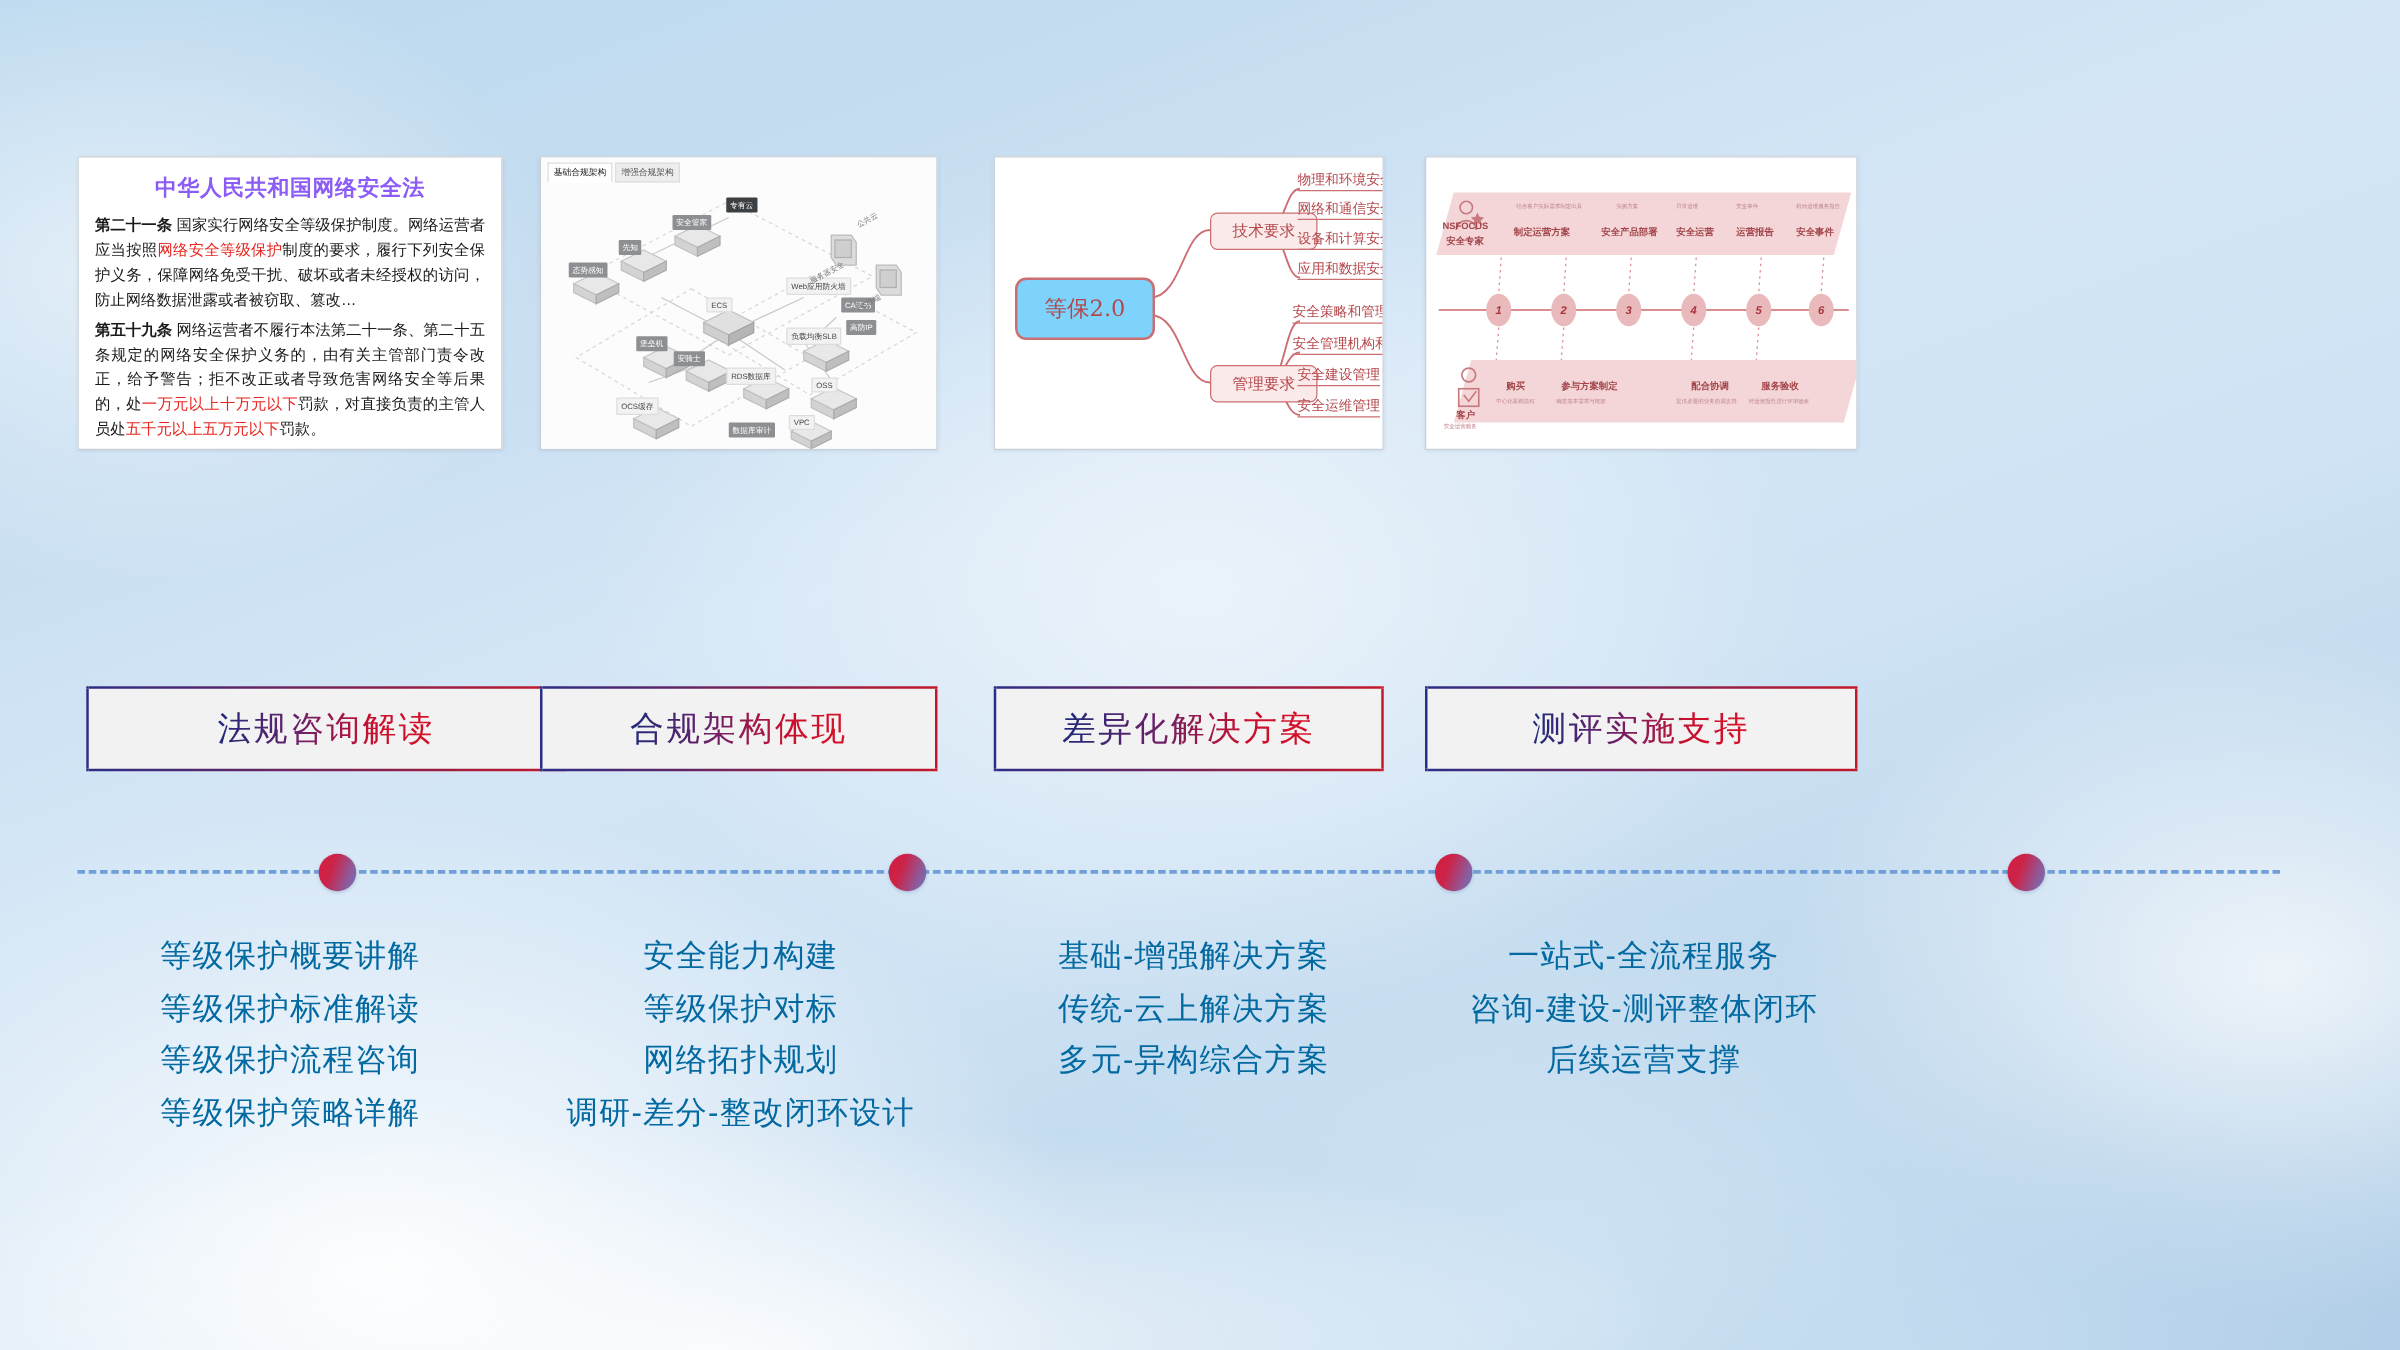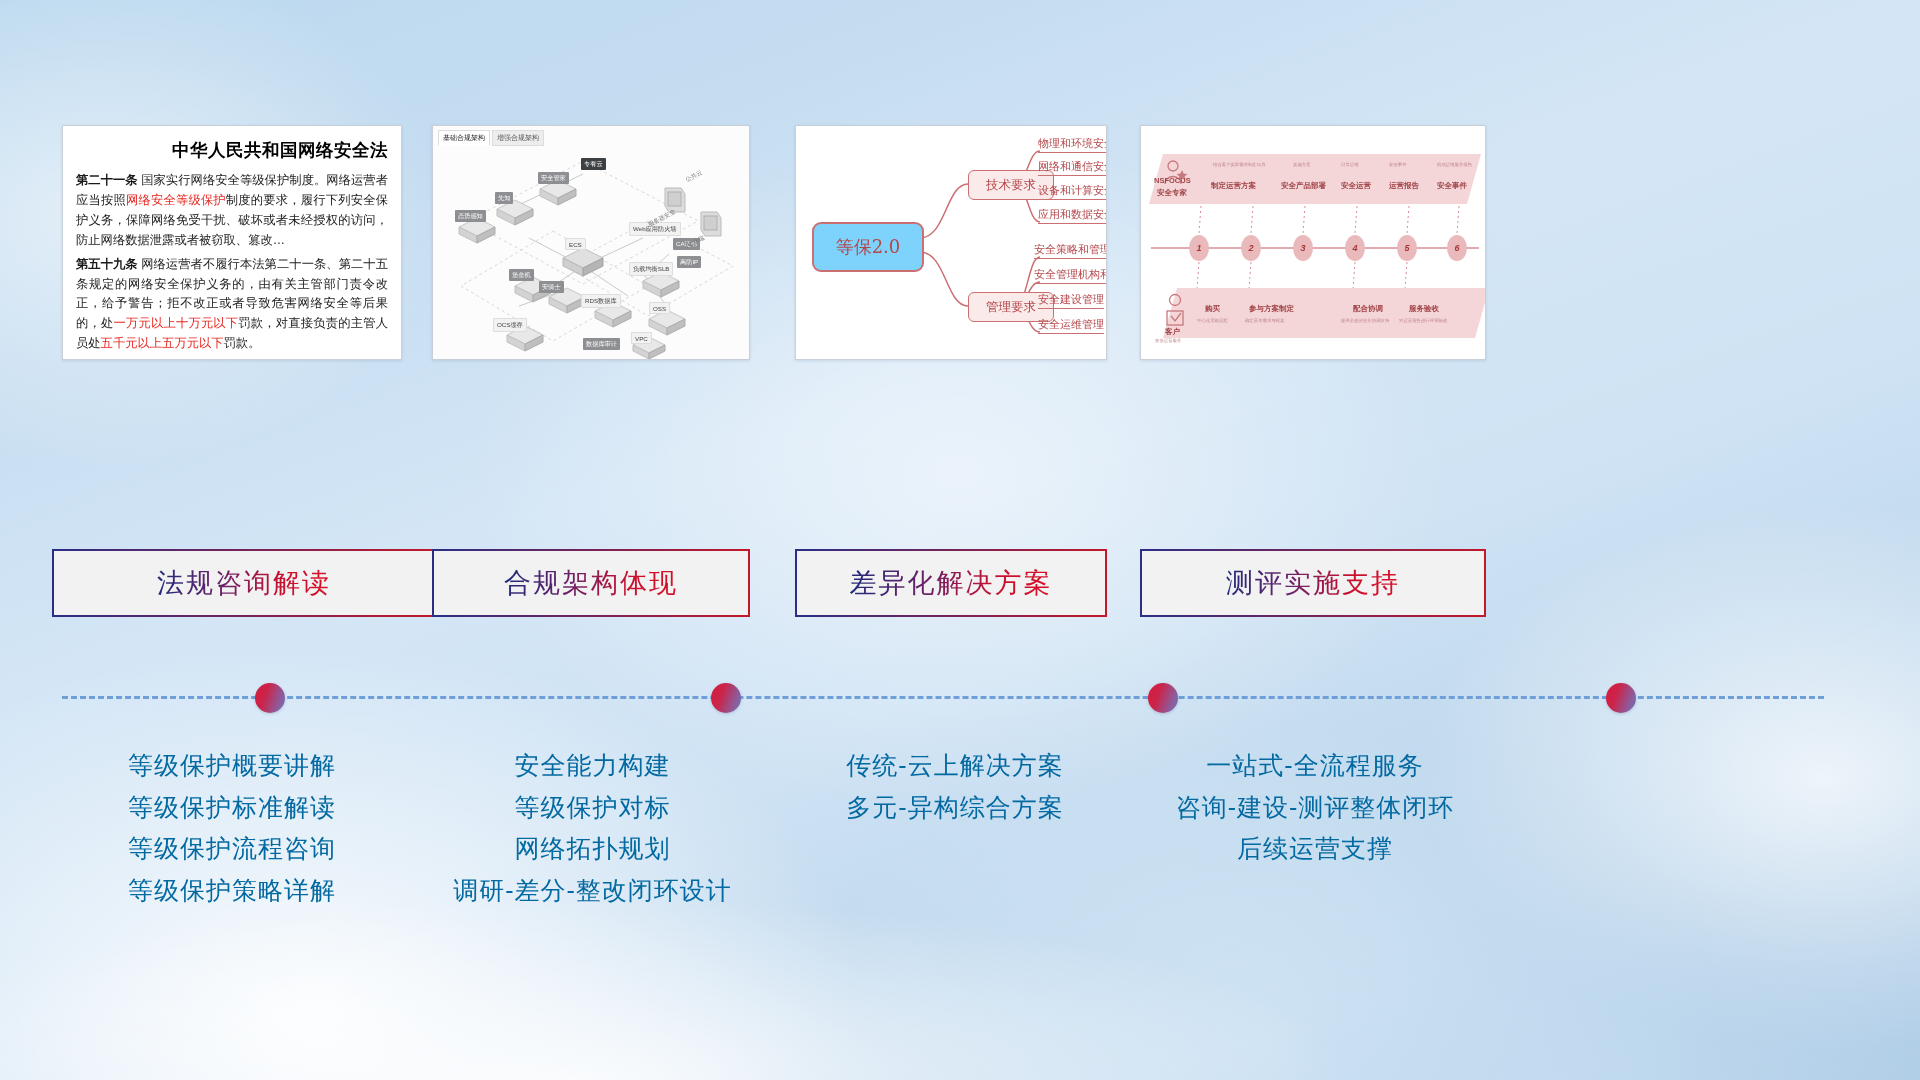--- a/index.html
+++ b/index.html
@@ -28,21 +28,21 @@
   .card{position:absolute;top:125px;height:235px;background:#fff;
         border:1px solid #c9cfd6;box-sizing:border-box;overflow:hidden;
         box-shadow:0 1px 3px rgba(40,70,110,.13);}
   .c1{left:62px;width:340px;}
   .c2{left:432px;width:318px;}
   .c3{left:795px;width:312px;}
   .c4{left:1140px;width:346px;}
 
   
   .law{padding:12px 13px 8px 13px;box-sizing:border-box;height:100%;}
-  .law-title{text-align:right;font-size:17.5px;font-weight:bold;color:#000000;
+  .law-title{text-align:center;font-size:17.5px;font-weight:bold;color:#8b5cf6;
              letter-spacing:.5px;margin-bottom:9px;}
   .law-p{font-size:12.3px;line-height:1.62;color:#1a1a1a;text-align:justify;margin:0 0 4px 0;}
   .law-p b{font-weight:bold;}
   .law-p .rd{color:#e8251f;}
   
   .arch{position:relative;width:100%;height:100%;background:#fcfcfc;}
   .arch-tabs{position:absolute;left:5px;top:4px;display:flex;gap:2px;}
   .arch-tabs span{font-size:7px;color:#555;background:#ededed;border:1px solid #ddd;
     padding:2px 4px;white-space:nowrap;}
   .arch-tabs span.on{background:#fff;color:#222;border-bottom-color:#fff;}
@@ -77,21 +77,21 @@
   
   .hdrs{position:absolute;left:0;top:0;width:1920px;height:0;}
   .hdr{position:absolute;top:549px;height:68px;background:#f2f2f2;box-sizing:border-box;
     display:flex;align-items:center;justify-content:center;
     border:2px solid transparent;
     border-image:linear-gradient(90deg,#2b2e86 0%,#c2182a 100%) 1;}
   .hdr-t{font-size:27px;font-weight:500;letter-spacing:2px;
     background:linear-gradient(90deg,#1e2a7a 0%,#6d2168 38%,#c8102e 72%,#d81028 100%);
     -webkit-background-clip:text;background-clip:text;color:transparent;
     -webkit-text-fill-color:transparent;}
-  .h1{left:52px;width:384px;}
+  .h1{left:69px;width:384px;}
   .h2{left:432px;width:318px;}
   .h3{left:795px;width:312px;}
   .h4{left:1140px;width:346px;}
   
   .tl{position:absolute;left:62px;top:696px;width:1762px;height:0;
     border-top:3px dashed #6f9fd8;}
   .dot{position:absolute;width:30px;height:30px;border-radius:50%;top:683px;
     background:linear-gradient(110deg,#d41d3f 0%,#cc2348 35%,#8b5d9e 78%,#6a74b5 100%);
     box-shadow:0 1px 3px rgba(60,80,130,.25);}
   .d1{left:255px;} .d2{left:711px;} .d3{left:1148px;} .d4{left:1606px;}
@@ -381,20 +381,21 @@
 <div class="list l2">
   <ul>
     <li>安全能力构建</li>
     <li>等级保护对标</li>
     <li>网络拓扑规划</li>
     <li>调研-差分-整改闭环设计</li>
   </ul>
 </div>
 <div class="list l3">
   <ul>
+    <li>基础-增强解决方案</li>
     <li>传统-云上解决方案</li>
     <li>多元-异构综合方案</li>
   </ul>
 </div>
 <div class="list l4">
   <ul>
     <li>一站式-全流程服务</li>
     <li>咨询-建设-测评整体闭环</li>
     <li>后续运营支撑</li>
   </ul>

